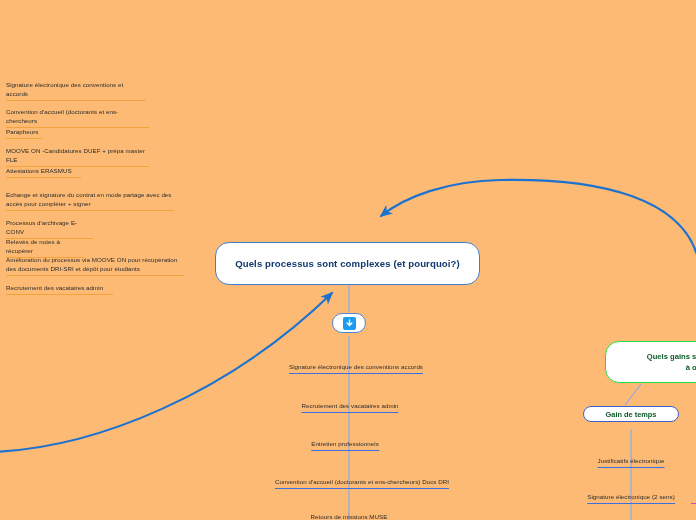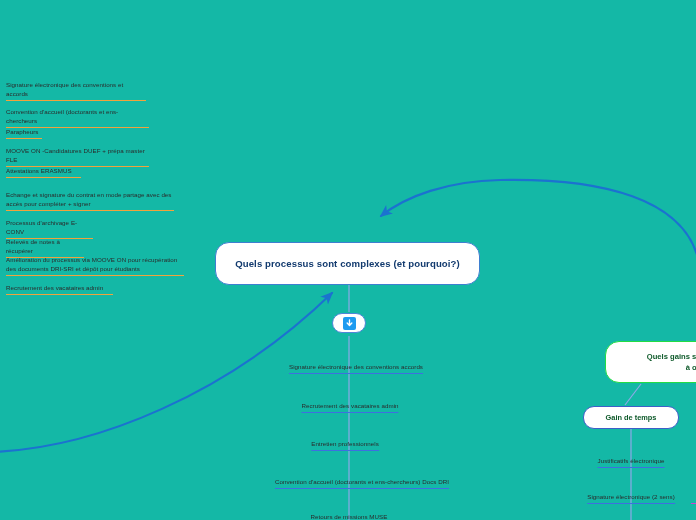--- a/index.html
+++ b/index.html
@@ -8,21 +8,21 @@
     background: #ffffff;
   }
   body {
     font-family: "Liberation Sans", "DejaVu Sans", sans-serif;
   }
   #canvas {
     position: relative;
     width: 696px;
     height: 520px;
     overflow: hidden;
-    background: #14b8a6;
+    background: #fdba74;
   }
   #edges {
     position: absolute;
     left: 0;
     top: 0;
     width: 696px;
     height: 520px;
     pointer-events: none;
   }
 
@@ -194,21 +194,21 @@
 
   <div class="leaf-center" style="left:345px; top:439px;">Entretien professionnels</div>
 
   <div class="leaf-center" style="left:362px; top:477px;">Convention d'accueil (doctorants et ens-chercheurs) Docs DRI</div>
 
   <div class="leaf-center no-rule" style="left:349px; top:512px;">Retours de missions MUSE</div>
 
   <div class="node node-green" style="left:605px; top:341px; width:110px; height:42px;">Quels gains sont
 à obte</div>
 
-  <div class="node node-sub" style="left:583px; top:406px; width:96px; height:23px;">Gain de temps</div>
+  <div class="node node-sub" style="left:583px; top:406px; width:96px; height:16px;">Gain de temps</div>
 
   <div class="leaf-right" style="left:631px; top:456px;">Justificatifs électronique</div>
 
   <div class="leaf-right" style="left:631px; top:492px;">Signature  électronique (2 sens)</div>
 
   <div class="leaf-right pink" style="left:700px; top:492px; width:18px;">&nbsp;</div>
 
 </div>
 
 </body></html>

